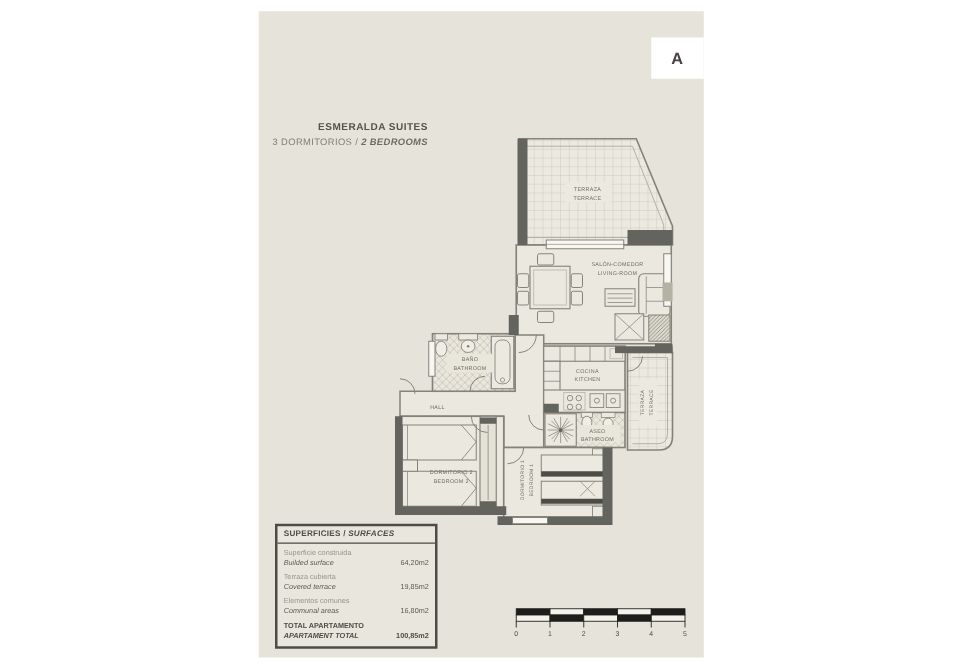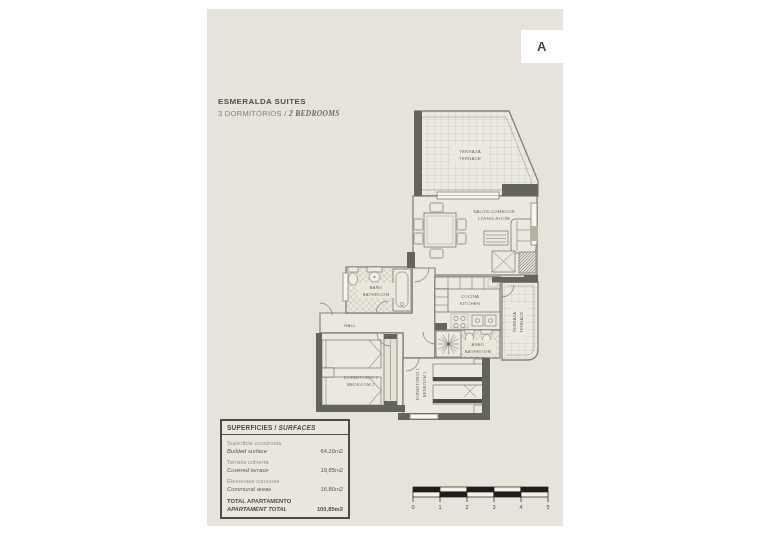--- a/index.html
+++ b/index.html
@@ -2,24 +2,24 @@
 <html><head>
 <meta charset="utf-8">
 <style>
   html,body{margin:0;padding:0;background:#ffffff;}
   .stage{position:relative;width:770px;height:535px;background:#ffffff;overflow:hidden;
          font-family:"Liberation Sans",sans-serif;}
   .page{position:absolute;left:207px;top:9px;width:356px;height:517px;background:#e6e4da;}
   .badge{position:absolute;left:521px;top:30px;width:42px;height:33px;background:#ffffff;
          display:flex;align-items:center;justify-content:center;font-weight:bold;font-size:13px;
          color:#474240;letter-spacing:.5px;}
-  .titleblock{position:absolute;left:218px;top:97px;line-height:1.25;}
+  .titleblock{position:absolute;left:218px;top:97px;line-height:1.25;text-align:right;}
   .titleblock .t1{margin:0;font-size:8px;font-weight:bold;color:#55524b;letter-spacing:.4px;}
   .titleblock .t2{margin:2px 0 0;font-size:7.5px;color:#807c73;letter-spacing:.3px;}
-  .titleblock .t2 em{font-style:italic;font-weight:600;color:#6f6b63;font-family:Liberation Serif, serif;}
+  .titleblock .t2 em{font-style:italic;font-weight:600;color:#6f6b63;}
   .planwrap{position:absolute;left:300px;top:100px;width:260px;height:335px;}
   svg text{font-family:"Liberation Sans",sans-serif;}
   .rlabel{font-size:4.3px;fill:#716d64;letter-spacing:.25px;text-anchor:middle;}
   .rlabel-v{font-size:4px;fill:#716d64;letter-spacing:.25px;text-anchor:middle;}
   .surfaces{position:absolute;left:220px;top:419px;width:130px;background:#e9e7dd;
             border:2px solid #4e4b46;box-sizing:border-box;}
   .surfaces-header{padding:3px 5px;font-size:6.5px;font-weight:bold;color:#4e4b45;
                    border-bottom:1.5px solid #4e4b46;letter-spacing:.2px;}
   .surfaces-header em{font-style:italic;}
   .surfaces-body{padding:5px 5px 4px;}

